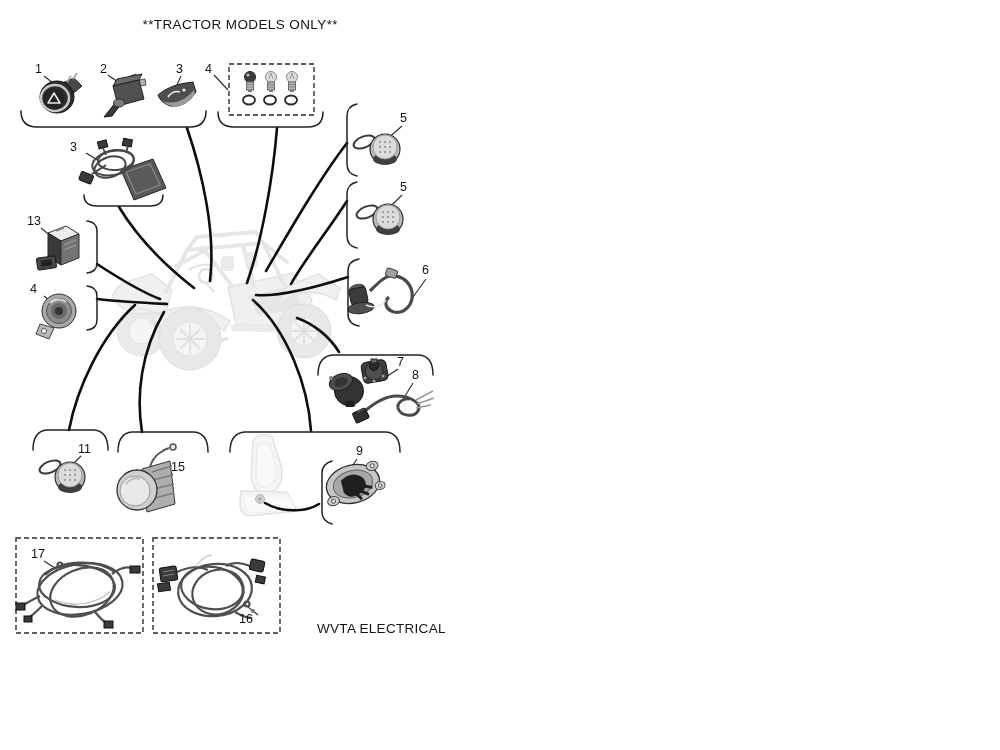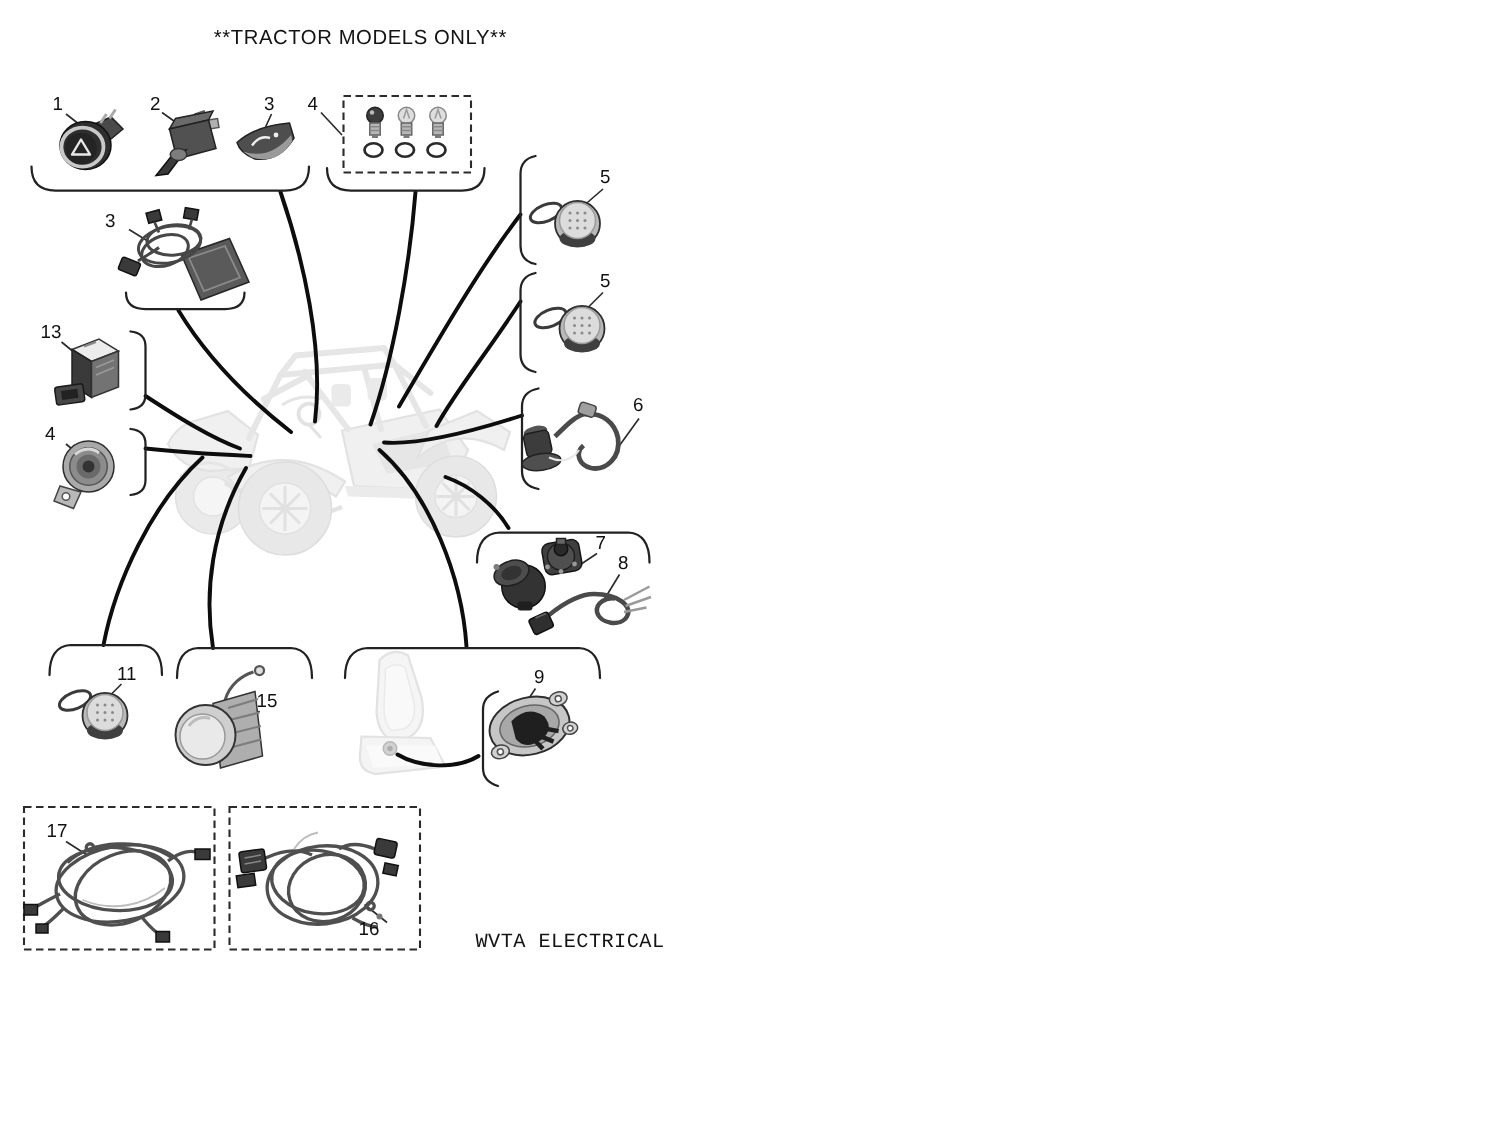--- a/index.html
+++ b/index.html
@@ -12,21 +12,20 @@
     position:absolute;font-size:12.5px;line-height:14px;color:#111;
     font-family:"Liberation Sans", sans-serif;white-space:nowrap;
   }
   .title{
     position:absolute;left:112px;top:17px;width:226px;text-align:right;
     font-size:13.5px;letter-spacing:.4px;color:#141414;white-space:nowrap;
   }
   .footer{
     position:absolute;left:317px;top:621px;font-size:13.5px;letter-spacing:.3px;color:#141414;
     white-space:nowrap;
-    font-family:Liberation Mono, monospace;
   }
   svg{position:absolute;left:0;top:0;}
 </style>
 </head>
 <body>
 
 <div id="stage">
 
   <svg width="1000" height="750" viewBox="0 0 1000 750">
 

